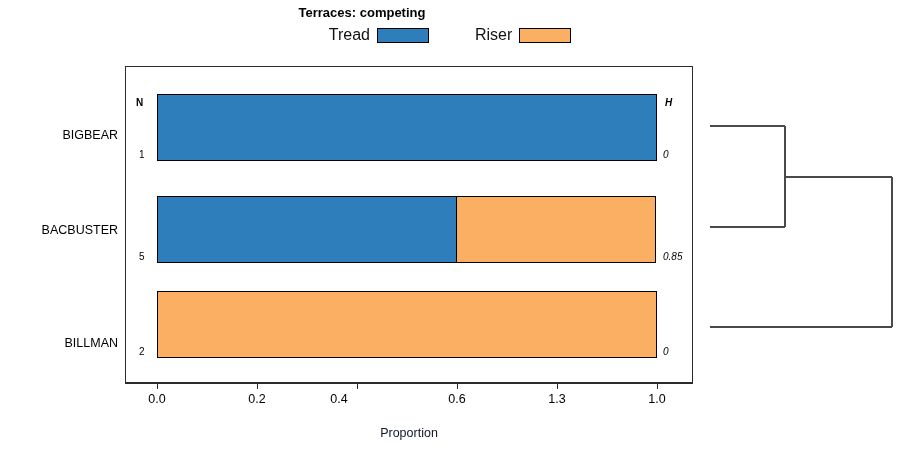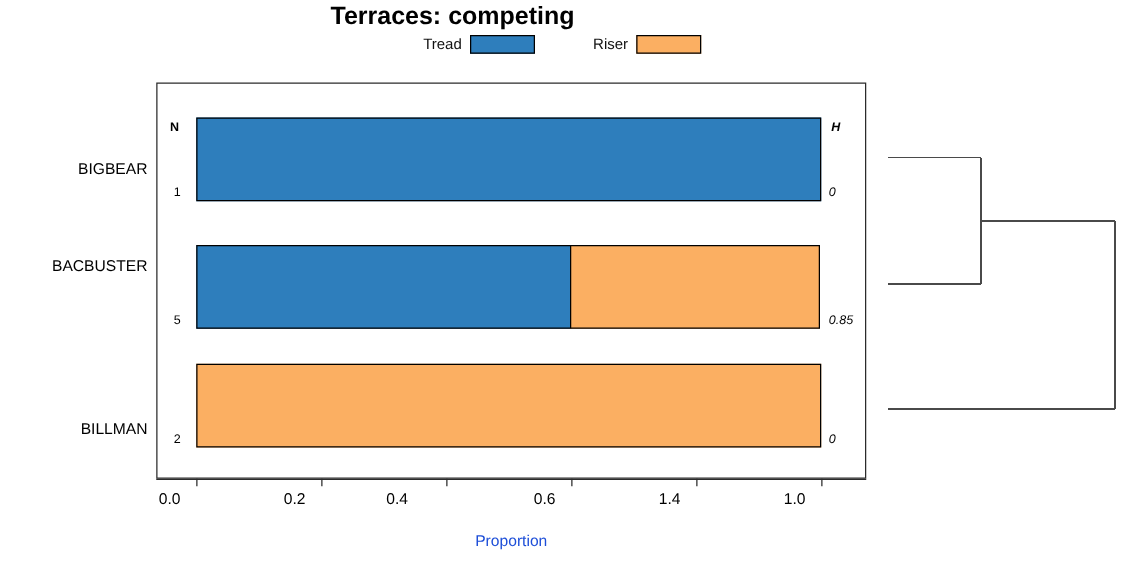--- a/index.html
+++ b/index.html
@@ -20,21 +20,21 @@
     height: 460px;
   }
   .abs { position: absolute; }
 
   
   #chart-title {
     left: 0;
     top: 4px;
     width: 724px;
     text-align: center;
-    font-size: 20px;
+    font-size: 13px;
     font-weight: bold;
     letter-spacing: 0px;
     line-height: 18px;
   }
 
   
   #legend {
     left: 0;
     top: 26px;
     width: 900px;
@@ -43,21 +43,21 @@
     align-items: center;
     gap: 46px;
     height: 18px;
   }
   .legend-item {
     display: flex;
     align-items: center;
     gap: 7px;
   }
   .legend-label {
-    font-size: 12px;
+    font-size: 16px;
     line-height: 12px;
     color: #111111;
   }
   .legend-swatch {
     width: 52px;
     height: 15px;
     border: 1px solid #000000;
     box-sizing: border-box;
   }
 
@@ -133,33 +133,33 @@
   .x-tick {
     top: 383px;
     width: 1px;
     height: 6px;
     background: #2b2b2b;
   }
   .x-ticklabel {
     top: 392px;
     width: 60px;
     margin-left: -30px;
-    text-align: left;
+    text-align: center;
     font-size: 12.5px;
     line-height: 15px;
     color: #000000;
   }
   #x-axis-title {
     left: 125px;
     top: 426px;
     width: 568px;
     text-align: center;
     font-size: 12.5px;
     line-height: 15px;
-    color: #1d4ed8;
+    color: #0f172a;
   }
 
   
   #dendrogram {
     left: 700px;
     top: 60px;
     width: 200px;
     height: 330px;
   }
 </style>
@@ -178,21 +178,21 @@
     <div class="legend-item">
       <span class="legend-label">Riser</span>
       <span class="legend-swatch" id="sw-riser" style="background: rgb(251, 175, 98);"></span>
     </div>
   </div>
 
   <div class="abs" id="plot-frame"></div>
 
   <div class="abs" id="cat-labels">
     <div class="abs cat-label" style="top:128px">BIGBEAR</div>
-    <div class="abs cat-label" style="top:206px">BACBUSTER</div>
+    <div class="abs cat-label" style="top:223px">BACBUSTER</div>
     <div class="abs cat-label" style="top:336px">BILLMAN</div>
   </div>
 
   <div class="abs bar-row" style="top:94px">
     <div class="bar-seg" id="b0s0" style="background: rgb(46, 126, 188); width: 500px;"></div>
   </div>
   <div class="abs bar-row" style="top:196px">
     <div class="bar-seg" id="b1s0" style="background: rgb(46, 126, 188); width: 300px;"></div>
     <div class="bar-seg" id="b1s1" style="background: rgb(251, 175, 98); width: 200px;"></div>
   </div>
@@ -215,21 +215,21 @@
   <div class="abs x-tick" style="left:257px"></div>
   <div class="abs x-tick" style="left:357px"></div>
   <div class="abs x-tick" style="left:457px"></div>
   <div class="abs x-tick" style="left:557px"></div>
   <div class="abs x-tick" style="left:657px"></div>
 
   <div class="abs x-ticklabel" style="left:157px">0.0</div>
   <div class="abs x-ticklabel" style="left:257px">0.2</div>
   <div class="abs x-ticklabel" style="left:339px">0.4</div>
   <div class="abs x-ticklabel" style="left:457px">0.6</div>
-  <div class="abs x-ticklabel" style="left:557px">1.4</div>
+  <div class="abs x-ticklabel" style="left:557px">1.3</div>
   <div class="abs x-ticklabel" style="left:657px">1.0</div>
 
   <div class="abs" id="x-axis-title">Proportion</div>
 
   <svg class="abs" id="dendrogram" viewBox="0 0 200 330">
     <g fill="none" stroke="#4a4a4a" stroke-width="1.4" shape-rendering="crispEdges">
 
       <path d="M10,66 L85,66"></path>
 
       <path d="M10,167 L85,167"></path>

